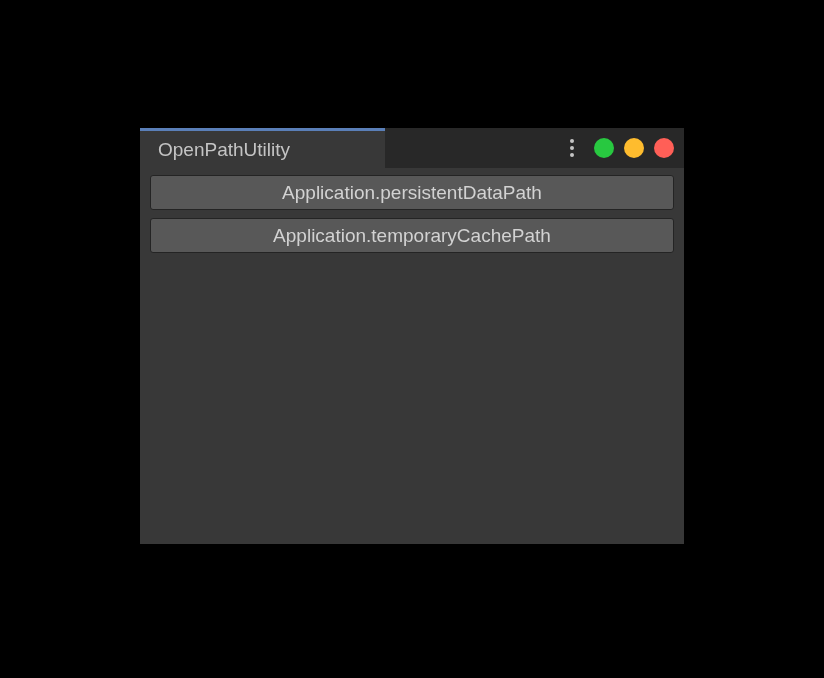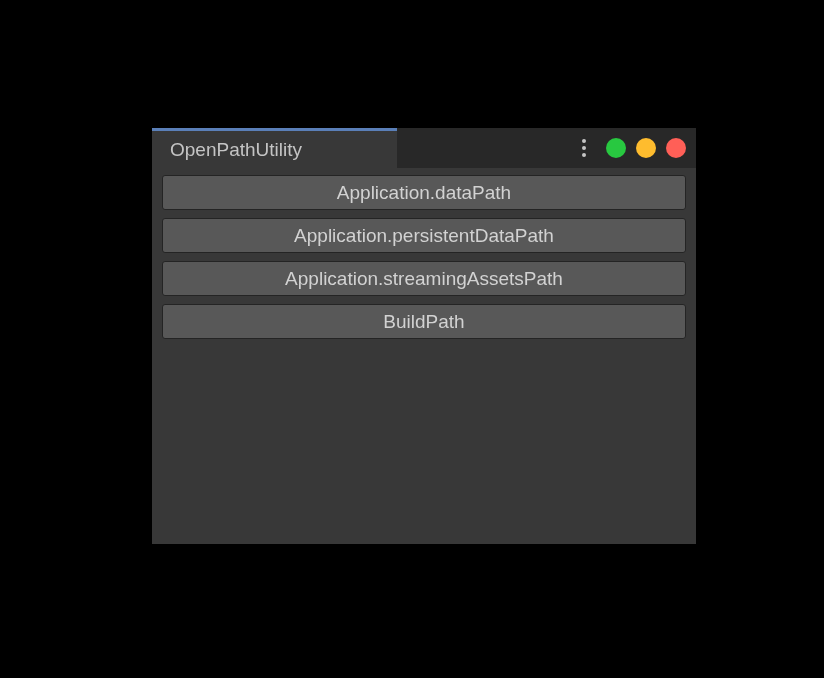--- a/index.html
+++ b/index.html
@@ -5,21 +5,21 @@
   * { box-sizing: border-box; margin: 0; padding: 0; }
   html, body {
     width: 824px;
     height: 678px;
     background: #000000;
     font-family: -apple-system, BlinkMacSystemFont, "Segoe UI", Arial, sans-serif;
     overflow: hidden;
   }
   .window {
     position: absolute;
-    left: 152px;
+    left: 140px;
     top: 128px;
     width: 544px;
     height: 416px;
     background: #383838;
     display: flex;
     flex-direction: column;
   }
   .tab-bar {
     height: 40px;
     background: #282828;
@@ -103,25 +103,19 @@
           <span class="dot"></span>
           <span class="dot"></span>
       </div>
       <div class="traffic-light traffic-green"></div>
       <div class="traffic-light traffic-yellow"></div>
       <div class="traffic-light traffic-red"></div>
     </div>
   </div>
   <div class="content">
     <div class="path-button">
-      <span>Application.dataPath</span>
-    </div>
-    <div class="path-button">
       <span>Application.persistentDataPath</span>
     </div>
     <div class="path-button">
-      <span>Application.streamingAssetsPath</span>
-    </div>
-    <div class="path-button">
-      <span>BuildPath</span>
+      <span>Application.temporaryCachePath</span>
     </div>
   </div>
 </div>
 
 </body></html>

